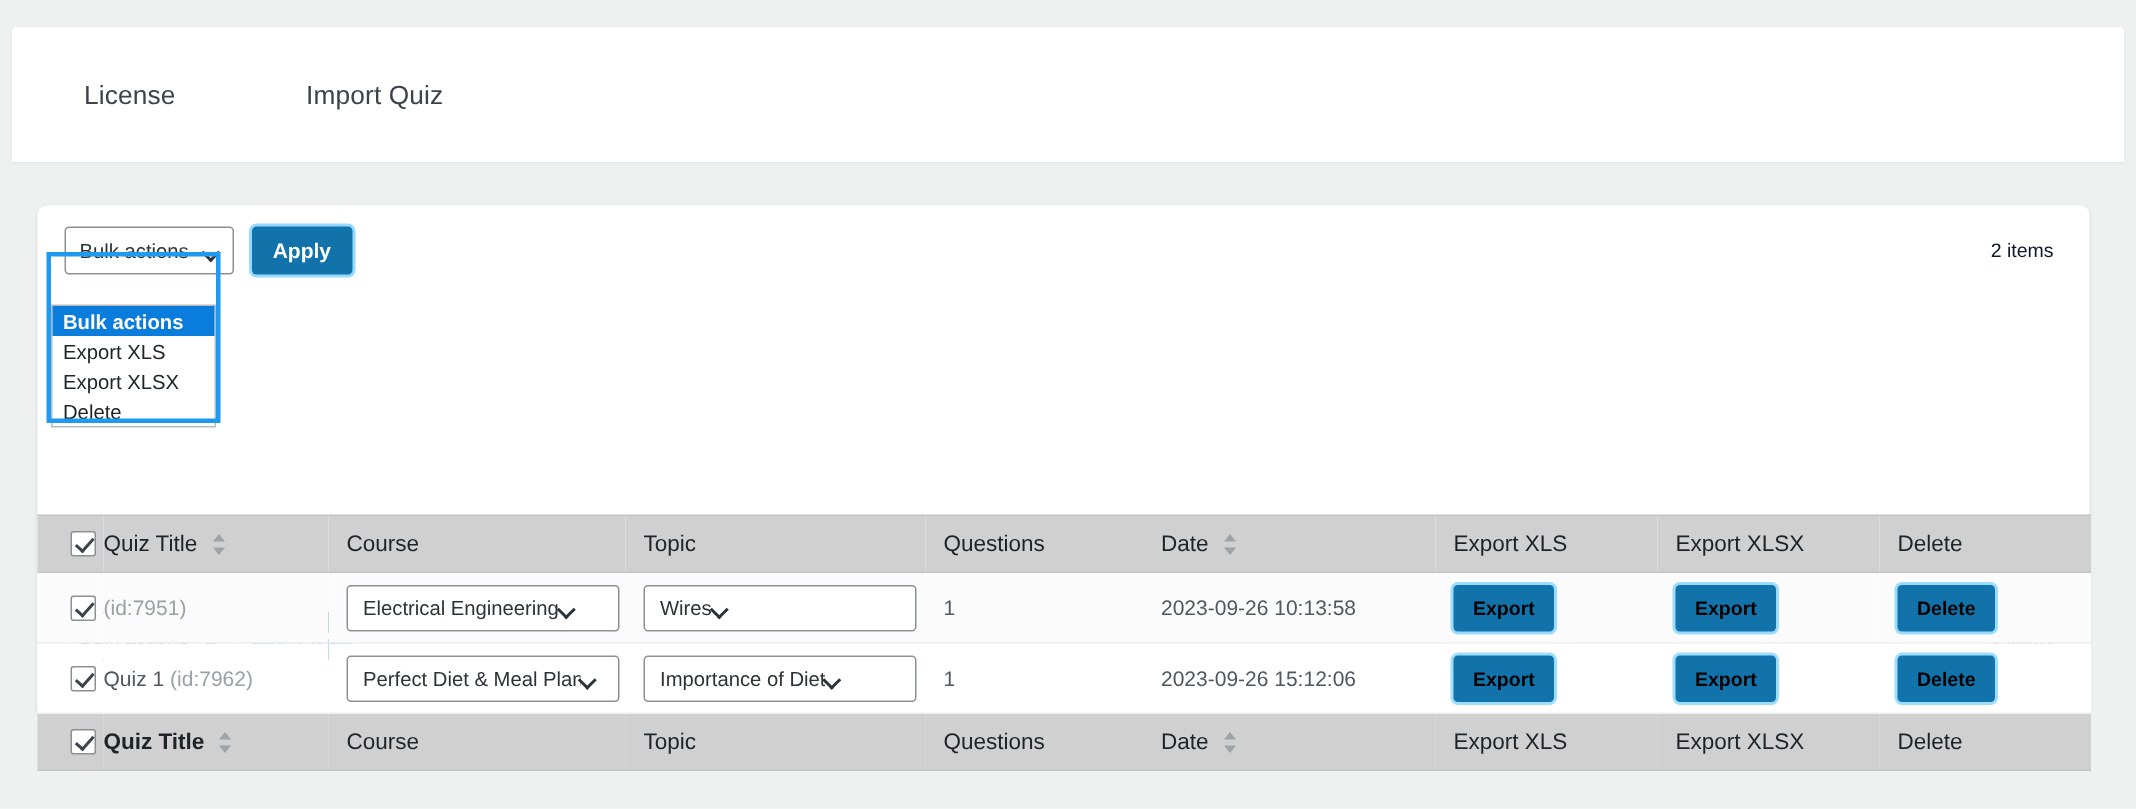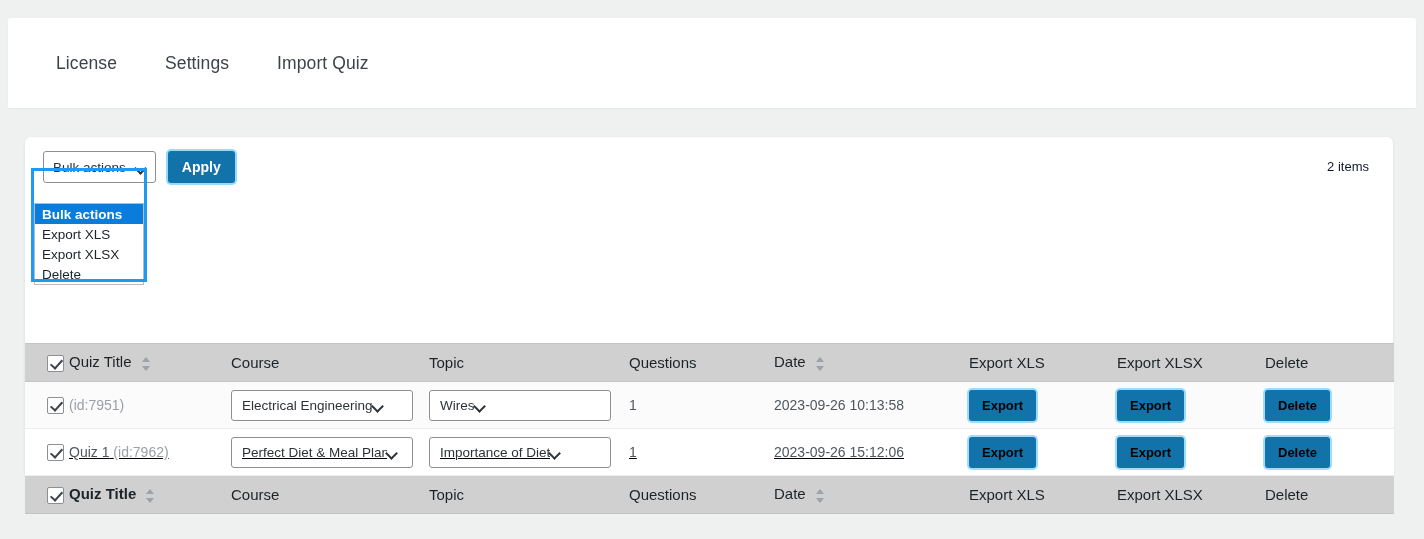--- a/index.html
+++ b/index.html
@@ -19,20 +19,21 @@
   .tabbar {
     position: absolute;
     left: 8px; top: 18px;
     width: 1408px; height: 90px;
     background: #ffffff;
     border-radius: 3px 3px 0 0;
     display: flex;
     align-items: center;
     padding-left: 24px;
     box-shadow: 0 1px 2px rgba(0,0,0,0.04);
+    gap: 39px;
   }
   .tab {
     height: 90px;
     display: flex;
     align-items: center;
     padding: 0 24px;
     font-size: 17.5px;
     color: #3c434a;
     cursor: pointer;
     position: relative;
@@ -169,21 +170,21 @@
   .tbl thead th, .tbl tfoot td {
     background: #d0d0d0;
     height: 38px;
     font-weight: 400;
     color: #1d2327;
     font-size: 15px;
     border-top: 1px solid #c3c4c7;
     border-bottom: 1px solid #c3c4c7;
   }
   .tbl tbody tr { background: #fbfbfb; }
-  .tbl tbody tr.alt { background: #ffffff; text-decoration: underline; }
+  .tbl tbody tr.alt { background: #ffffff; }
   .tbl tbody td {
     height: 47px;
     border-bottom: 1px solid #ededed;
     color: #50575e;
   }
   .col-cb   { width: 44px; }
   .col-title{ width: 150px; }
   .col-course{ width: 198px; }
   .col-topic{ width: 200px; }
   .col-q    { width: 145px; }
@@ -285,23 +286,20 @@
   .bottomnav .items-count { padding-top: 7px; }
 </style>
 </head>
 <body>
 
 <div class="page">
 
   <div class="tabbar">
     <div class="tab">
         <span>License</span>
-      </div>
-    <div class="tab">
-        <span>Settings</span>
       </div>
     <div class="tab">
         <span>Import Quiz</span>
       </div>
   </div>
 
   <div class="card">
 
     <div class="tablenav">
       <div class="bulk-wrap">

